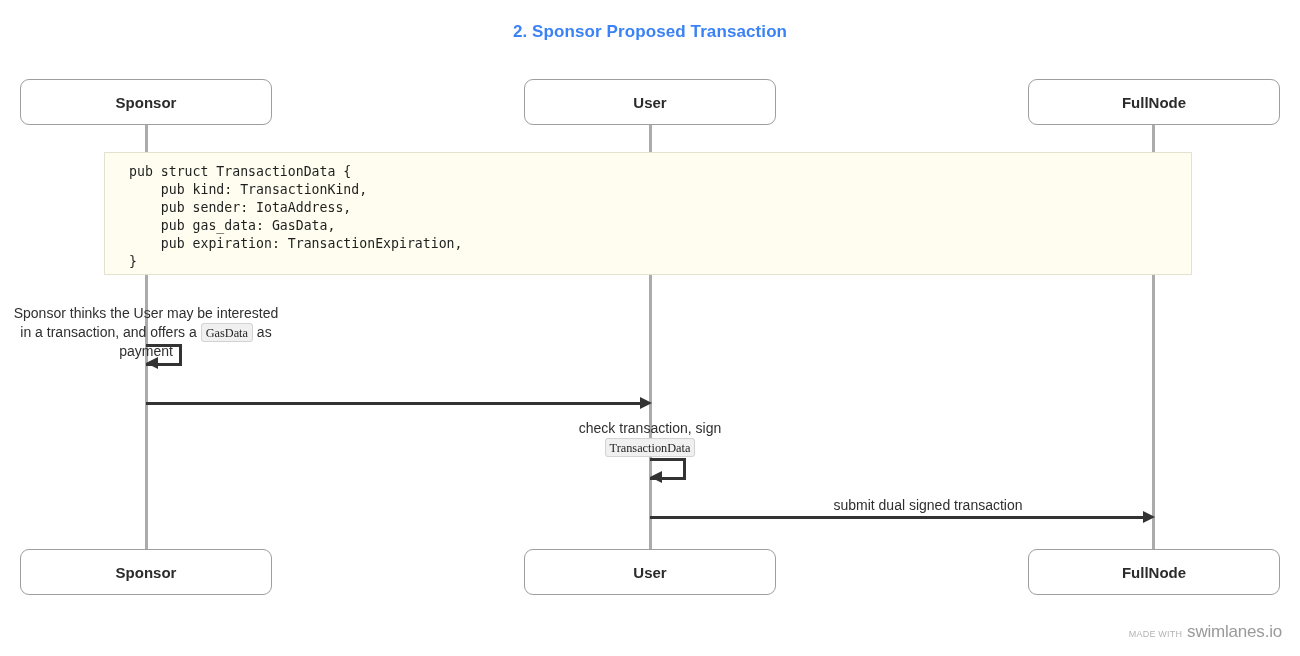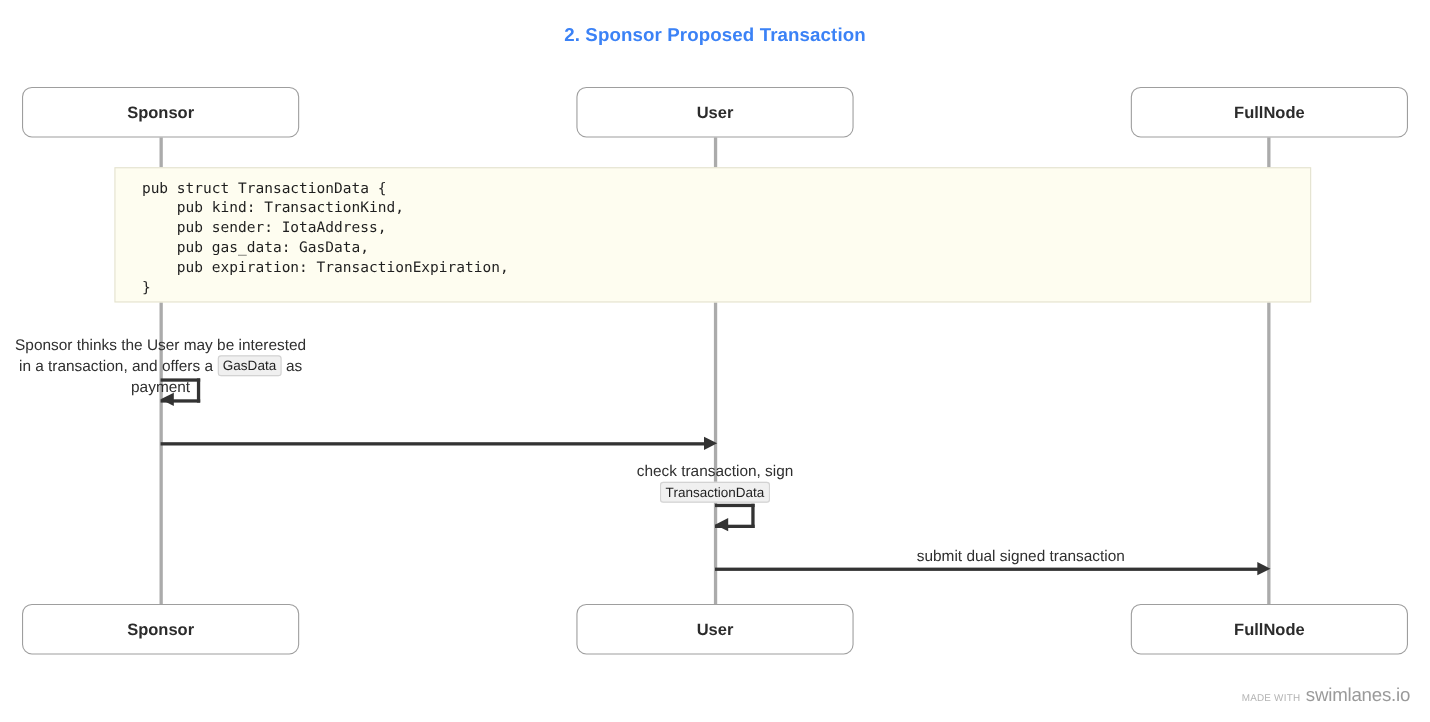--- a/index.html
+++ b/index.html
@@ -130,21 +130,21 @@
   }
   .note-label {
     position: absolute;
     text-align: center;
     font-size: 14px;
     color: #2f2f2f;
     line-height: 18.5px;
     z-index: 4;
   }
   code.chip {
-    font-family: Liberation Sans, sans-serif;
+    font-family: Liberation Serif, serif;
     font-size: 12.3px;
     background: #f0f0f0;
     border: 1px solid #d3d3d3;
     border-radius: 3px;
     padding: 1.5px 4px;
     color: #1f1f1f;
     white-space: nowrap;
   }
 
   

